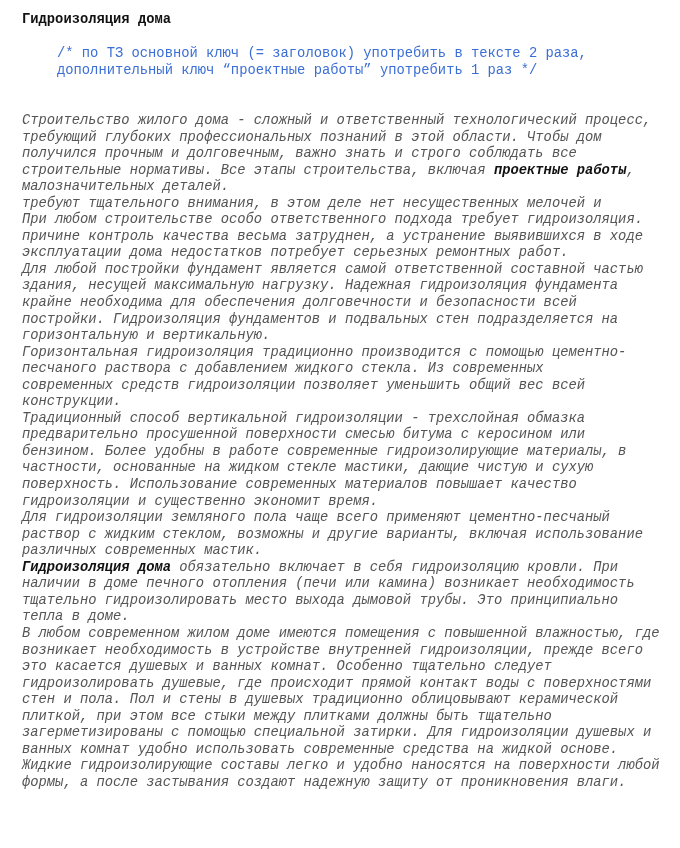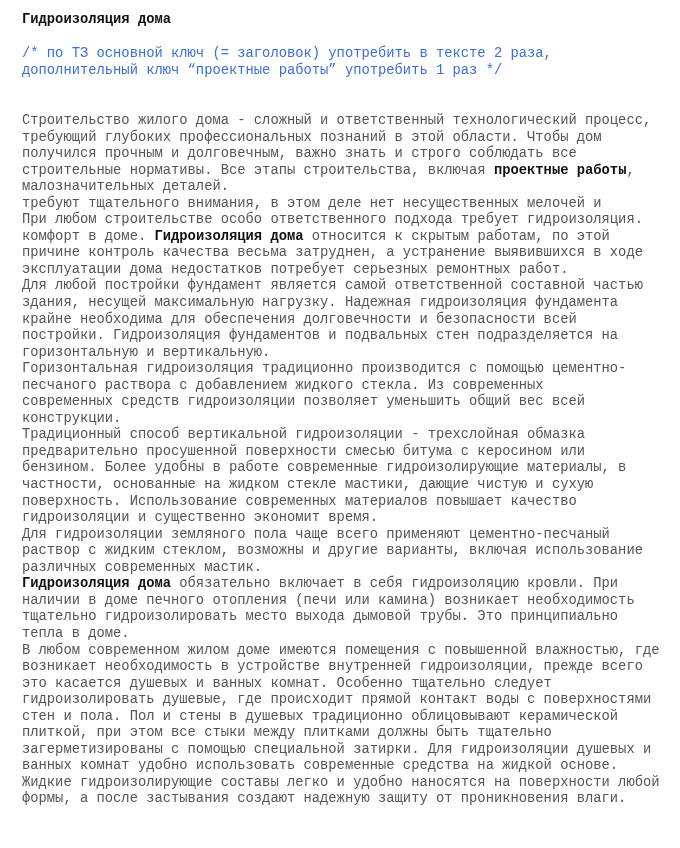--- a/index.html
+++ b/index.html
@@ -27,30 +27,31 @@
       color: #111111;
       line-height: 17px;
       margin: 0;
       height: 17px;
       white-space: pre;
     }
     .comment {
       color: #3c6fd6;
       margin-top: 17px;
       line-height: 17px;
+      margin-left: 35px;
     }
     .comment .ln { display: block; white-space: pre; }
     .body {
       margin-top: 34px;
     }
     .para {
       line-height: 16.55px;
       margin: 0;
     }
-    .para .ln { display: block; white-space: pre; }
+    .para .ln { display: block; white-space: pre; font-style: italic; }
     .kw {
       font-weight: bold;
       color: #111111;
       margin-top: 44px;
     }
   </style>
 </head>
 <body>
 
 <div class="doc">
@@ -65,21 +66,20 @@
       <div class="para">
         <span class="ln"><span>Строительство жилого дома - сложный и ответственный технологический процесс,</span></span>
         <span class="ln"><span>требующий глубоких профессиональных познаний в этой области. Чтобы дом</span></span>
         <span class="ln"><span>получился прочным и долговечным, важно знать и строго соблюдать все</span></span>
         <span class="ln"><span>строительные нормативы. Все этапы строительства, включая </span><strong class="kw">проектные работы</strong><span>,</span></span>
         <span class="ln"><span>малозначительных деталей.</span></span>
         <span class="ln"><span>требуют тщательного внимания, в этом деле нет несущественных мелочей и</span></span>
       </div>
       <div class="para">
         <span class="ln"><span>При любом строительстве особо ответственного подхода требует гидроизоляция.</span></span>
-        <span class="ln"><span>комфорт в доме. </span><strong class="kw">Гидроизоляция дома</strong><span> относится к скрытым работам, по этой</span></span>
         <span class="ln"><span>причине контроль качества весьма затруднен, а устранение выявившихся в ходе</span></span>
         <span class="ln"><span>эксплуатации дома недостатков потребует серьезных ремонтных работ.</span></span>
       </div>
       <div class="para">
         <span class="ln"><span>Для любой постройки фундамент является самой ответственной составной частью</span></span>
         <span class="ln"><span>здания, несущей максимальную нагрузку. Надежная гидроизоляция фундамента</span></span>
         <span class="ln"><span>крайне необходима для обеспечения долговечности и безопасности всей</span></span>
         <span class="ln"><span>постройки. Гидроизоляция фундаментов и подвальных стен подразделяется на</span></span>
         <span class="ln"><span>горизонтальную и вертикальную.</span></span>
       </div>

